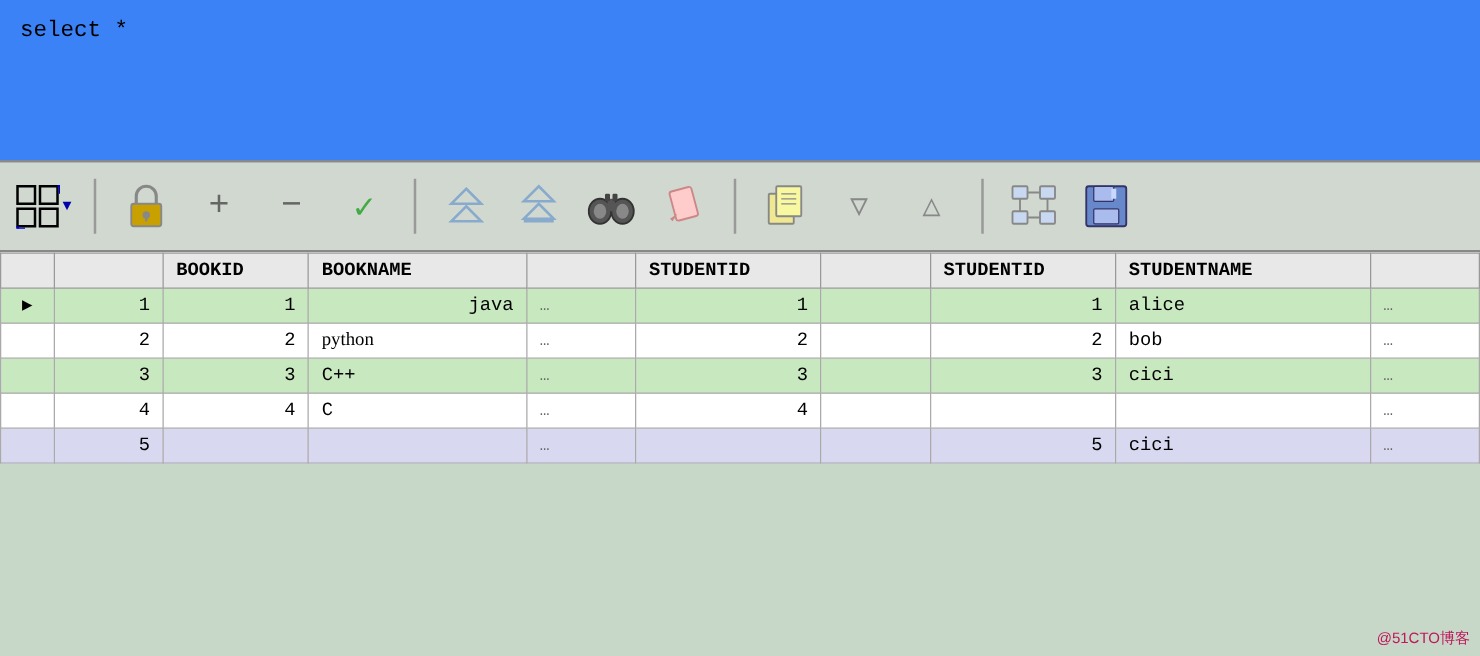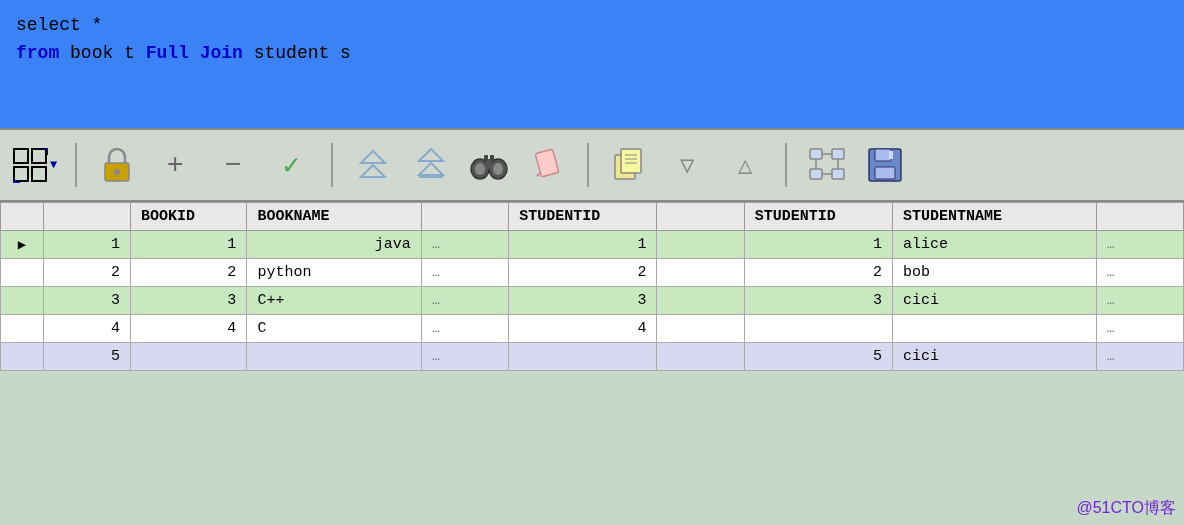--- a/index.html
+++ b/index.html
@@ -108,37 +108,31 @@
 
     .cell-arrow { color: #000; font-size: 14px; text-align: center; }
     .cell-num { text-align: right; }
     .cell-ellipsis { color: #666; font-size: 13px; }
 
     
     .watermark {
       position: fixed;
       bottom: 6px;
       right: 8px;
-      font-size: 16px;
-      color: #6d28d9;
+      font-size: 12px;
+      color: #be185d;
       font-family: Arial, sans-serif;
     }
   </style>
 </head>
 <body>
 
 <div class="sql-area">
   <div class="sql-line">
     <span>select *</span>
-  </div>
-  <div class="sql-line">
-    <span class="kw-blue">from</span>
-    <span> book t </span>
-    <span class="kw-blue"><strong>Full Join</strong></span>
-    <span> student s</span>
   </div>
 </div>
 
 <div class="toolbar">
 
   <div class="grid-icon-wrap">
     <svg class="grid-icon" viewBox="0 0 36 36">
       <rect x="2" y="2" width="14" height="14" fill="none" stroke="#000" stroke-width="2"></rect>
       <rect x="20" y="2" width="14" height="14" fill="none" stroke="#000" stroke-width="2"></rect>
       <rect x="2" y="20" width="14" height="14" fill="none" stroke="#000" stroke-width="2"></rect>
@@ -283,21 +277,21 @@
           <td class="cell-num" style="width: 90px;">1</td>
           <td class="cell-ellipsis" style="width: 30px;"></td>
           <td class="cell-num" style="width: 90px;">1</td>
           <td style="width: 140px;">alice</td>
           <td class="cell-ellipsis" style="width: 30px;">…</td>
         </tr>
         <tr class="row-white">
           <td class="cell-arrow" style="width: 24px;"></td>
           <td class="cell-num" style="width: 36px;">2</td>
           <td class="cell-num" style="width: 80px;">2</td>
-          <td style="width: 120px;">python</td>
+          <td style="width: 120px; font-family: Liberation Serif, serif;">python</td>
           <td class="cell-ellipsis" style="width: 30px;">…</td>
           <td class="cell-num" style="width: 90px;">2</td>
           <td class="cell-ellipsis" style="width: 30px;"></td>
           <td class="cell-num" style="width: 90px;">2</td>
           <td style="width: 140px;">bob</td>
           <td class="cell-ellipsis" style="width: 30px;">…</td>
         </tr>
         <tr class="row-green">
           <td class="cell-arrow" style="width: 24px;"></td>
           <td class="cell-num" style="width: 36px;">3</td>

